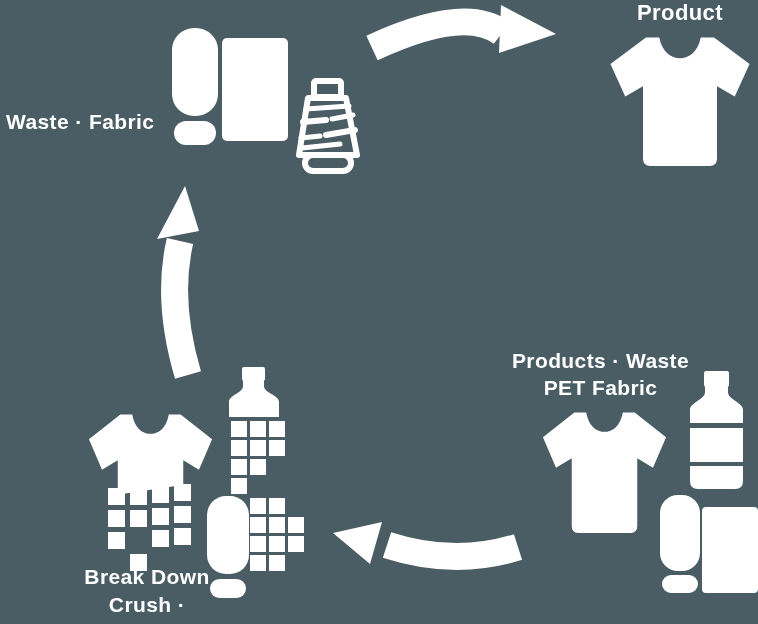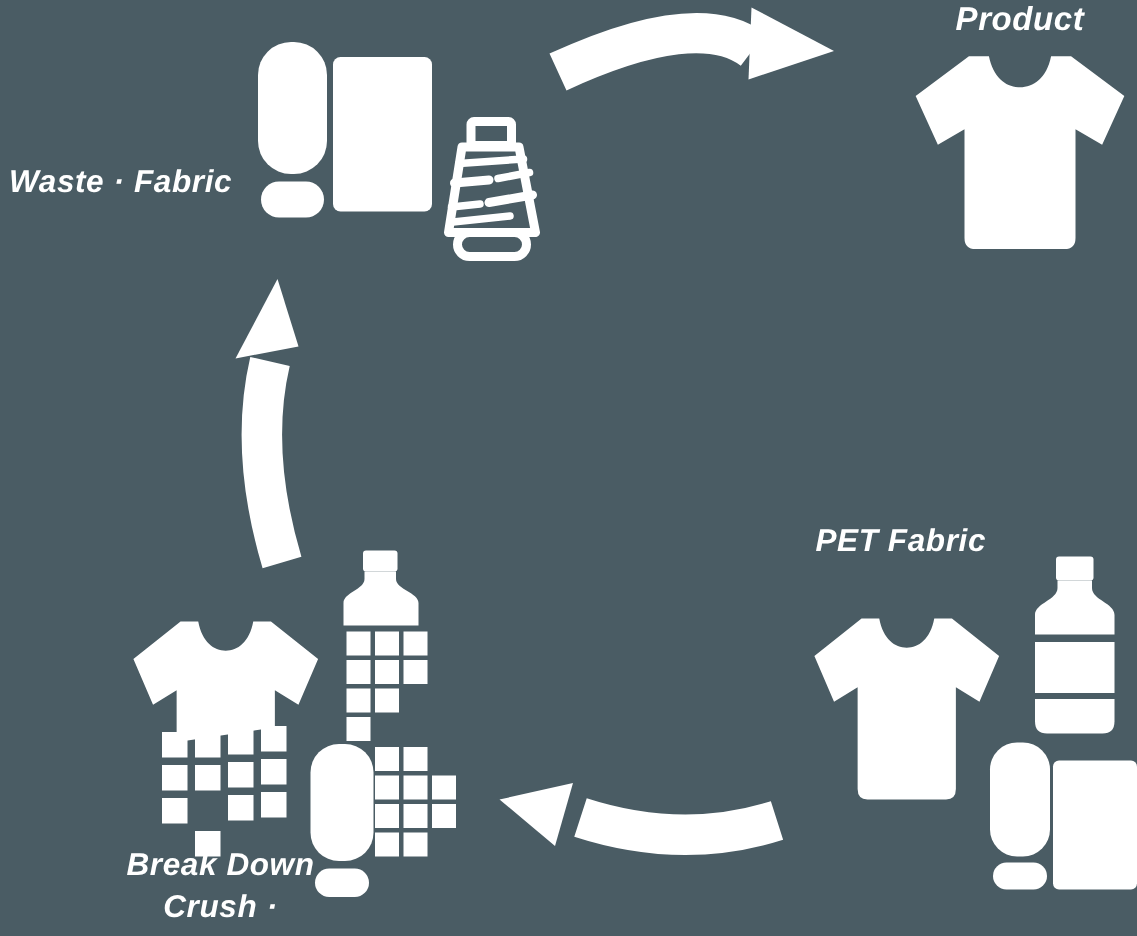--- a/index.html
+++ b/index.html
@@ -5,21 +5,21 @@
   * { margin:0; padding:0; box-sizing:border-box; }
   html,body { background:#30393e; }
   #stage {
     position:relative; width:758px; height:624px; overflow:hidden;
     background:var(--bg, #4a5c64);
     font-family:"Liberation Sans", sans-serif;
   }
   .abs { position:absolute; }
   .label {
     position:absolute; color:var(--fg,#fff); font-weight:bold;
-    letter-spacing:0.4px; text-align:center; white-space:nowrap;font-style:italic;
+    letter-spacing:0.4px; text-align:center; white-space:nowrap;
   }
   .white { background:var(--fg,#fff); }
   .sq { position:absolute; width:17px; height:17px; background:var(--fg,#fff); }
   .sq.s16 { width:16px; height:16px; }
   svg { display:block; overflow:visible; }
   svg text { font-family:"Liberation Sans", sans-serif; }
 </style>
 </head>
 <body>
 
@@ -59,20 +59,21 @@
   </div>
 
   <div class="label" style="left:602px; top:0px; width:156px; font-size:22px;">Product</div>
   <div class="abs" style="left:606px; top:36px;">
     <svg width="148" height="130" viewBox="0 0 100 88" preserveAspectRatio="none">
       <path d="M27,1 L36,1 C38,11 44,15 50,15 C56,15 62,11 64,1 L73,1 L97,19 L87,41 L75,34 L75,83 Q75,88 70,88 L30,88 Q25,88 25,83 L25,34 L13,41 L3,19 Z" fill="#ffffff"></path>
     </svg>
   </div>
 
   <div class="label" style="left:498px; top:347px; width:205px; font-size:21px; line-height:27px;">
+    <div>Products · Waste</div>
     <div>PET Fabric</div>
   </div>
 
   <div class="abs" style="left:539px; top:411px;">
     <svg width="131" height="122" viewBox="0 0 100 88" preserveAspectRatio="none">
       <path d="M27,1 L36,1 C38,11 44,15 50,15 C56,15 62,11 64,1 L73,1 L97,19 L87,41 L75,34 L75,83 Q75,88 70,88 L30,88 Q25,88 25,83 L25,34 L13,41 L3,19 Z" fill="#ffffff"></path>
     </svg>
   </div>
 
   <div class="abs" style="left:690px; top:371px;">

